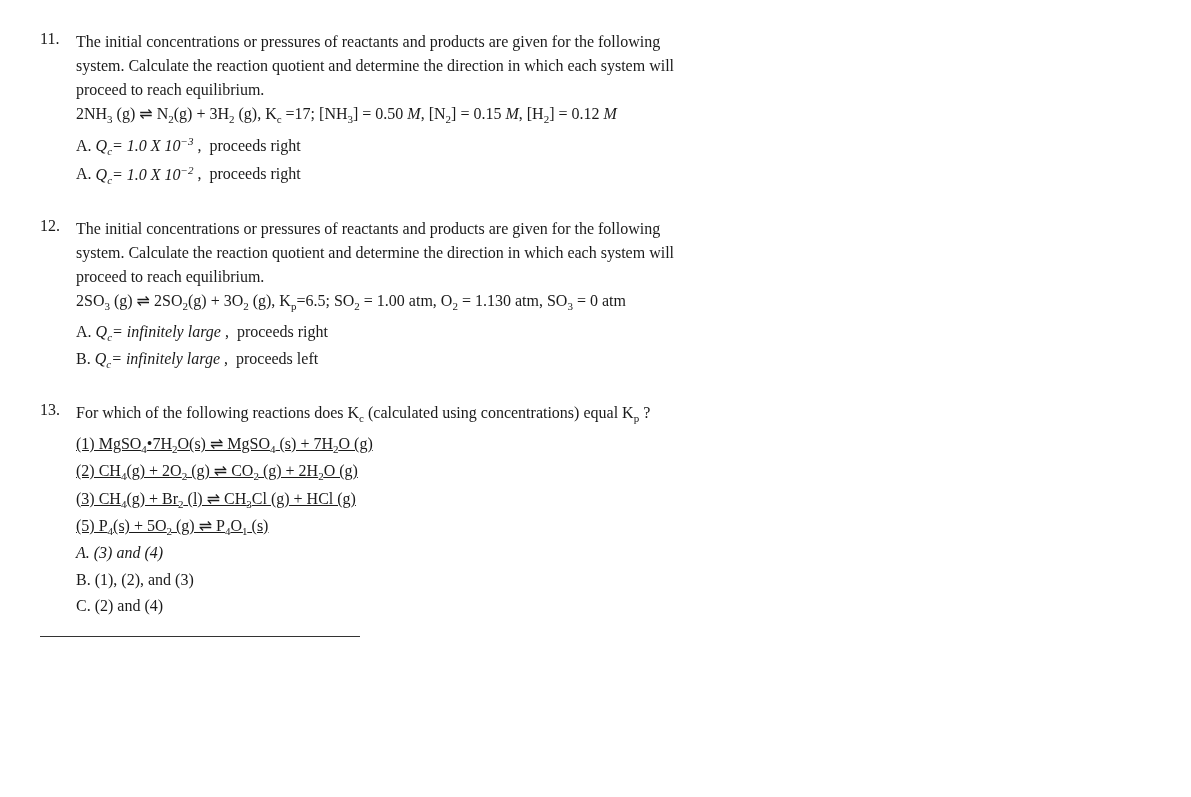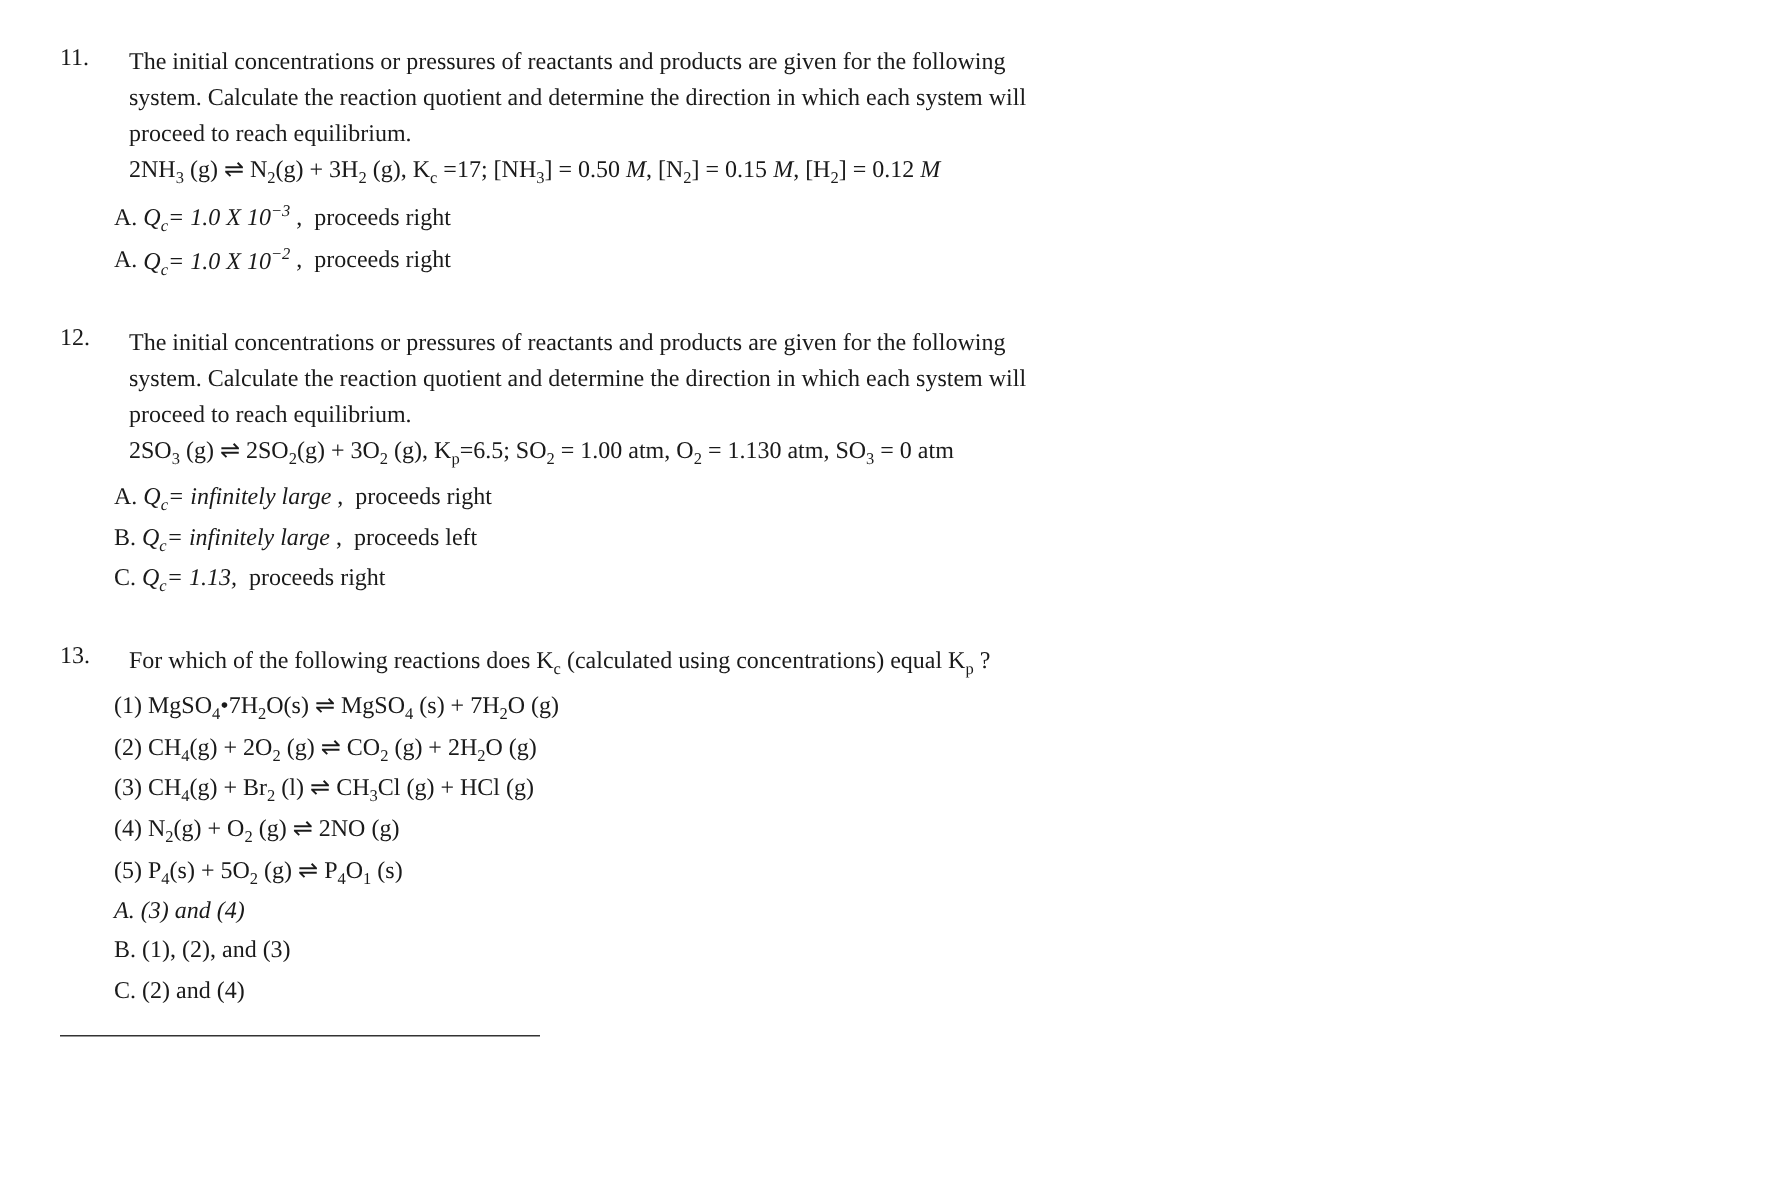--- a/index.html
+++ b/index.html
@@ -14,21 +14,21 @@
       color: #1a1a1a;
       padding: 30px 40px;
       width: 1191px;
       min-height: 797px;
     }
     .question-block {
       margin-bottom: 28px;
     }
     .question-header {
       display: flex;
-      gap: 18px;
+      gap: 8px;
       margin-bottom: 4px;
     }
     .question-number {
       min-width: 28px;
       font-size: 16px;
     }
     .question-text {
       font-size: 16px;
       line-height: 1.5;
     }
@@ -37,20 +37,21 @@
       margin-top: 4px;
     }
     .answer-line {
       font-size: 16px;
       line-height: 1.65;
     }
     .reaction-line {
       font-size: 16px;
       line-height: 1.65;
       margin-top: 0;
+      text-decoration: underline;
     }
     sup {
       font-size: 11px;
       vertical-align: super;
     }
     sub {
       font-size: 11px;
       vertical-align: sub;
     }
     .hline {
@@ -93,23 +94,20 @@
       2SO<sub>3</sub> (g) ⇌ 2SO<sub>2</sub>(g) + 3O<sub>2</sub> (g), K<sub>p</sub>=6.5; SO<sub>2</sub> = 1.00 atm, O<sub>2</sub> = 1.130 atm, SO<sub>3</sub> = 0 atm
     </div>
   </div>
   <div class="answer-block">
     <div class="answer-line">
       A. <em>Q<sub>c</sub>= infinitely large</em> ,&nbsp; proceeds right
     </div>
     <div class="answer-line">
       B. <em>Q<sub>c</sub>= infinitely large</em> ,&nbsp; proceeds left
     </div>
-    <div class="answer-line">
-      C. <em>Q<sub>c</sub>= 1.13,</em>&nbsp; proceeds right
-    </div>
   </div>
 </div>
 
 <div class="question-block">
   <div class="question-header">
     <span class="question-number">13.</span>
     <div class="question-text">
       For which of the following reactions does K<sub>c</sub> (calculated using concentrations) equal K<sub>p</sub> ?
     </div>
   </div>
@@ -117,23 +115,20 @@
     <div class="reaction-line">
       (1) MgSO<sub>4</sub>•7H<sub>2</sub>O(s) ⇌ MgSO<sub>4</sub> (s) + 7H<sub>2</sub>O (g)
     </div>
     <div class="reaction-line">
       (2) CH<sub>4</sub>(g) + 2O<sub>2</sub> (g) ⇌ CO<sub>2</sub> (g) + 2H<sub>2</sub>O (g)
     </div>
     <div class="reaction-line">
       (3) CH<sub>4</sub>(g) + Br<sub>2</sub> (l) ⇌ CH<sub>3</sub>Cl (g) + HCl (g)
     </div>
     <div class="reaction-line">
-      (4) N<sub>2</sub>(g) + O<sub>2</sub> (g) ⇌ 2NO (g)
-    </div>
-    <div class="reaction-line">
       (5) P<sub>4</sub>(s) + 5O<sub>2</sub> (g) ⇌ P<sub>4</sub>O<sub>1</sub> (s)
     </div>
     <div class="answer-line" style="margin-top:0;font-style:italic;">
       A. (3) and (4)
     </div>
     <div class="answer-line">
       B. (1), (2), and (3)
     </div>
     <div class="answer-line">
       C. (2) and (4)

